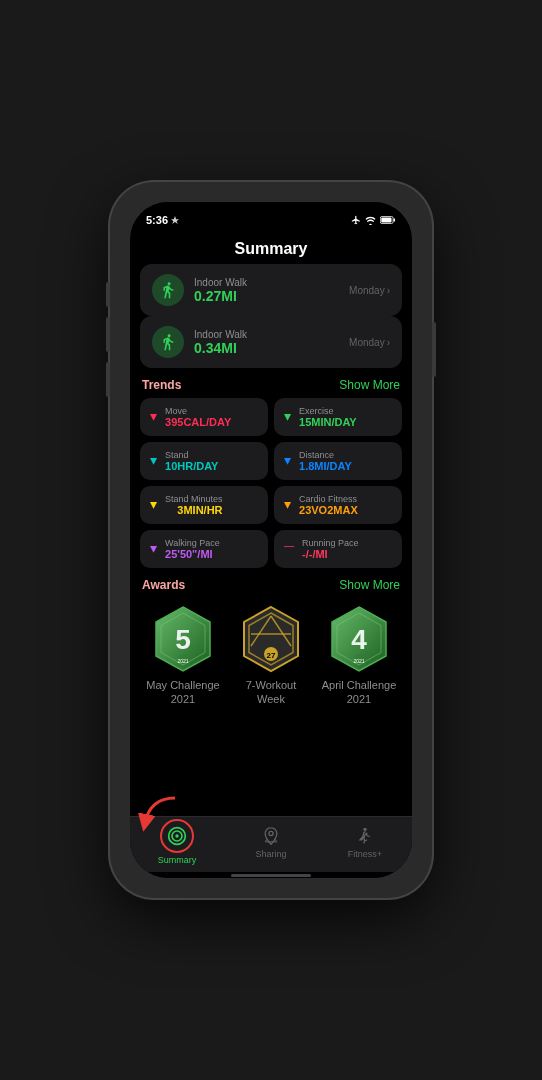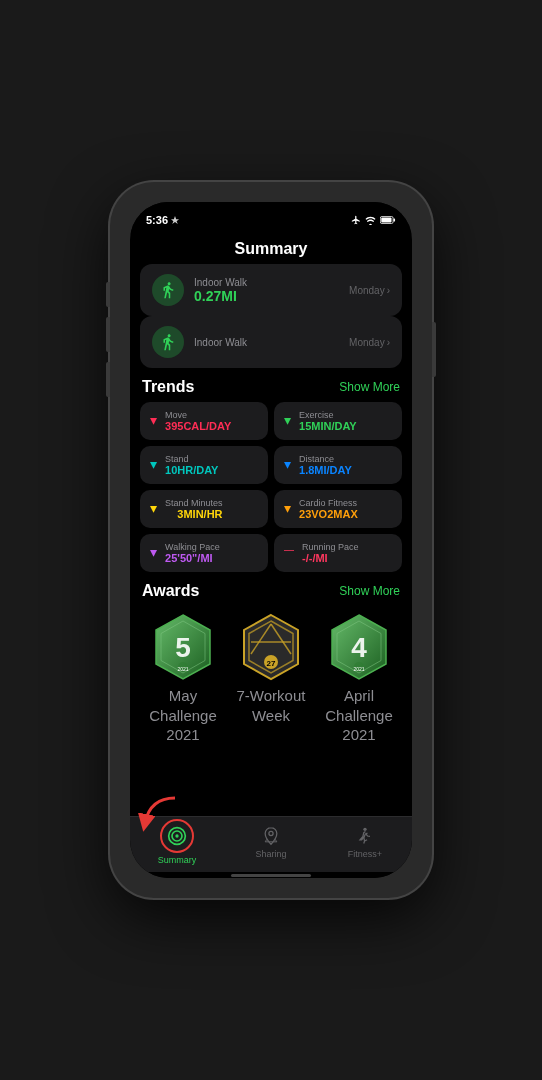--- a/index.html
+++ b/index.html
@@ -126,22 +126,22 @@
       gap: 2px;
     }
     
     .section-header {
       display: flex;
       justify-content: space-between;
       align-items: center;
       padding: 10px 12px 6px;
     }
     .section-title {
-      color: #ffffff;
-      font-size: 16px;
+      color: #fca5a5;
+      font-size: 12px;
       font-weight: 700;
     }
     .show-more {
       color: #30d158;
       font-size: 12px;
       font-weight: 500;
     }
     
     .trends-grid {
       display: grid;
@@ -181,21 +181,21 @@
     }
     .award-item {
       display: flex;
       flex-direction: column;
       align-items: center;
       gap: 4px;
       width: 80px;
     }
     .award-label {
       color: #8e8e93;
-      font-size: 15px;
+      font-size: 11px;
       text-align: center;
       line-height: 1.3;
     }
     
     .hex-badge {
       width: 70px;
       height: 70px;
     }
     
     .tab-bar {
@@ -350,20 +350,21 @@
       </div>
 
       <div class="workout-card">
         <div class="workout-icon">
           <svg viewBox="0 0 24 24" fill="#30d158">
             <path d="M13.5 5.5c1.1 0 2-.9 2-2s-.9-2-2-2-2 .9-2 2 .9 2 2 2zM9.8 8.9L7 23h2.1l1.8-8 2.1 2v6h2v-7.5l-2.1-2 .6-3C14.8 12 16.8 13 19 13v-2c-1.9 0-3.5-1-4.3-2.4l-1-1.6c-.4-.6-1-1-1.7-1-.3 0-.5.1-.8.1L6 8.3V13h2V9.6l1.8-.7"></path>
           </svg>
         </div>
         <div class="workout-info">
           <div class="workout-type">Indoor Walk</div>
+          <div class="workout-value">0.34MI</div>
         </div>
         <div class="workout-day">
           <span>Monday</span>
           <span>›</span>
         </div>
       </div>
 
       <div class="section-header">
         <span class="section-title">Trends</span>
         <span class="show-more">Show More</span>

